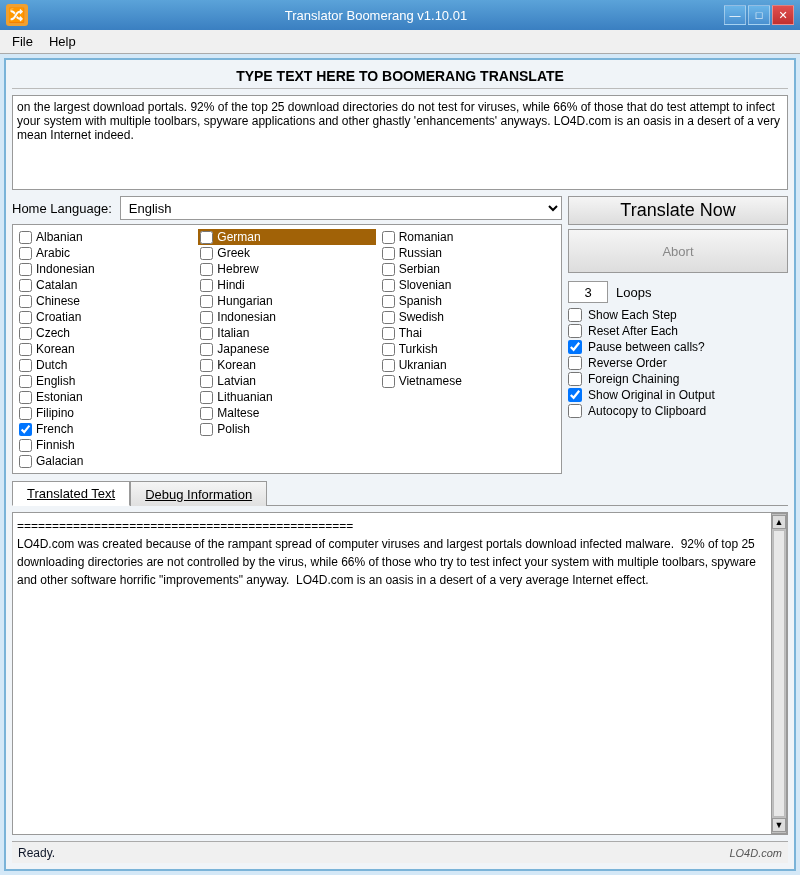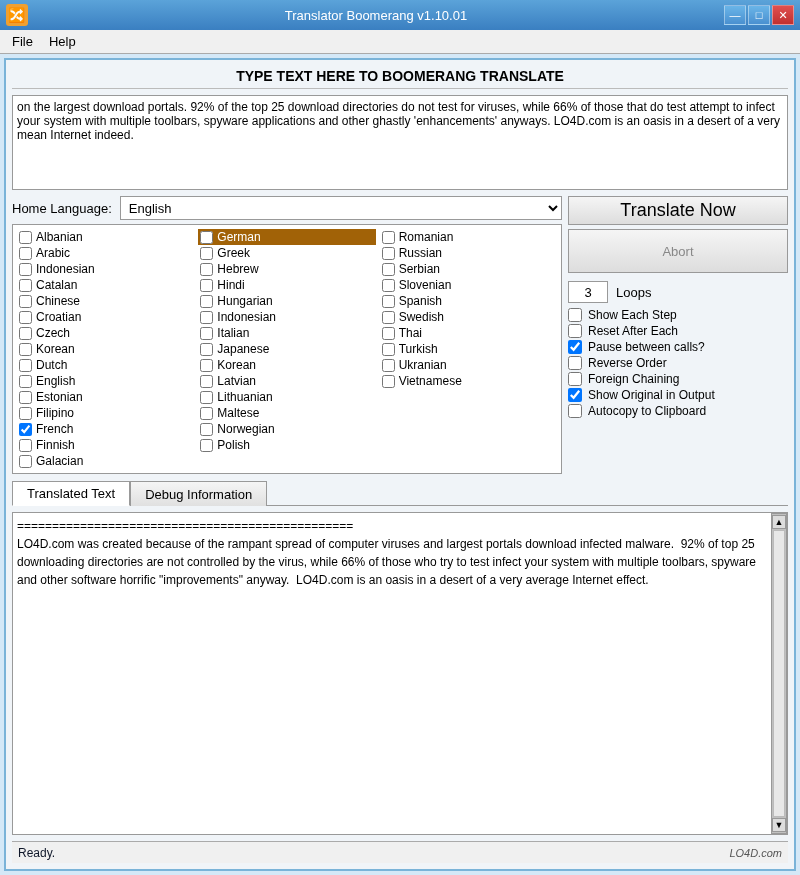--- a/index.html
+++ b/index.html
@@ -249,20 +249,21 @@
     .tab-button {
       padding: 4px 14px;
       border: 1px solid #999;
       border-bottom: none;
       background: linear-gradient(to bottom, #f5f5f5, #e0e0e0);
       cursor: pointer;
       font-size: 13px;
       font-family: Arial, sans-serif;
       position: relative;
       top: 1px;
+      text-decoration: underline;
     }
     .tab-button.active {
       background: white;
       border-bottom: 1px solid white;
       z-index: 1;
     }
 
     
     .output-area {
       border: 1px solid #999;
@@ -478,24 +479,20 @@
             <div class="lang-item">
               <input type="checkbox" style="">
               <span>Lithuanian</span>
             </div>
             <div class="lang-item">
               <input type="checkbox" style="">
               <span>Maltese</span>
             </div>
             <div class="lang-item">
               <input type="checkbox" style="">
-              <span>Norwegian</span>
-            </div>
-            <div class="lang-item">
-              <input type="checkbox" style="">
               <span>Polish</span>
             </div>
           </div>
         <div class="lang-column" id="lang-col3">
             <div class="lang-item">
               <input type="checkbox" style="">
               <span>Romanian</span>
             </div>
             <div class="lang-item">
               <input type="checkbox" style="">

